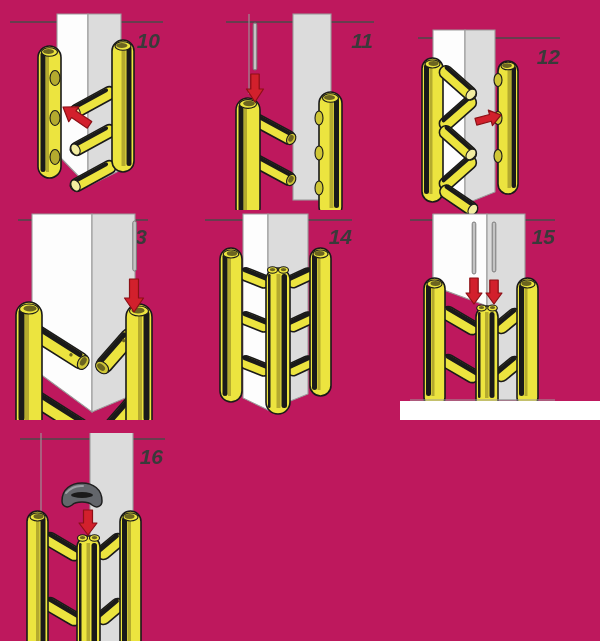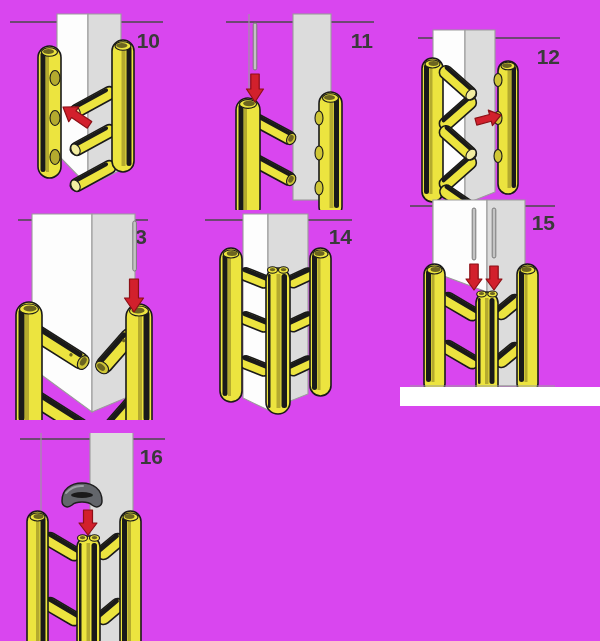--- a/index.html
+++ b/index.html
@@ -1,17 +1,17 @@
 <!DOCTYPE html>
 <html style="--guard-yellow: #ece43f; --guard-shadow: #b4aa2e; --outline-black: #1a1a1a; --column-gray: #dcdcdc; --column-edge: #9b9b9b; --divider-gray: #4a4a4a; --number-color: #3a3a3a; --arrow-red: #d2202c; --pin-gray: #c4c4c4; --cap-gray: #63666b;"><head>
 <meta charset="utf-8">
 <style>
   html,body{margin:0;padding:0;background:#fff;}
-  #stage{position:relative;width:600px;height:641px;background:#d946ef;overflow:hidden;
-         font-family:"Liberation Sans",sans-serif;}
+  #stage{position:relative;width:600px;height:641px;background:#be185d;overflow:hidden;
+         font-family:"Liberation Sans",sans-serif;font-style:italic;}
   .panel{position:absolute;}
   svg{display:block;}
   text.num{font-family:"Liberation Sans",sans-serif;font-weight:700;font-size:21px;
            fill:var(--number-color,#3a3a3a);}
   .divider{stroke:var(--divider-gray,#4a4a4a);stroke-width:1.5;}
   .guide{stroke:var(--column-edge,#9b9b9b);stroke-width:1.1;fill:none;}
   .colw{fill:#fdfdfd;stroke:var(--column-edge,#9b9b9b);stroke-width:1.1;}
   .colg{fill:var(--column-gray,#dcdcdc);stroke:var(--column-edge,#9b9b9b);stroke-width:1.1;}
   .y{fill:var(--guard-yellow,#ece43f);}
   .st{stroke:var(--outline-black,#1a1a1a);stroke-width:1.6;stroke-linejoin:round;}
@@ -286,21 +286,21 @@
         <rect class="k" x="68" y="64" width="2.5" height="134" rx="1.2"></rect>
         <rect class="sh" x="76.5" y="64" width="4" height="134"></rect>
         <ellipse class="y st2" cx="72.5" cy="60" rx="5" ry="3.2"></ellipse>
         <ellipse class="y st2" cx="83.5" cy="60" rx="5" ry="3.2"></ellipse>
         <ellipse class="open" cx="72.5" cy="59.6" rx="2.8" ry="1.6"></ellipse>
         <ellipse class="open" cx="83.5" cy="59.6" rx="2.8" ry="1.6"></ellipse>
       </g>
     </svg>
   </div>
 
-  <div class="panel" style="left:400px;top:196px">
+  <div class="panel" style="left:400px;top:210px">
     <svg width="200" height="210" viewBox="0 0 200 210">
       <line class="divider" x1="10" y1="10" x2="155" y2="10"></line>
       <text class="num" x="155" y="34" text-anchor="end">15</text>
       <line class="guide" x1="33" y1="4" x2="33" y2="68"></line>
       <g>
         <polygon class="colw" points="33,4 87,4 87,96 33,76"></polygon>
         <polygon class="colg" points="87,4 125,4 125,190 87,190"></polygon>
       </g>
       <g>
         <g transform="translate(42,100) rotate(30.3)">

